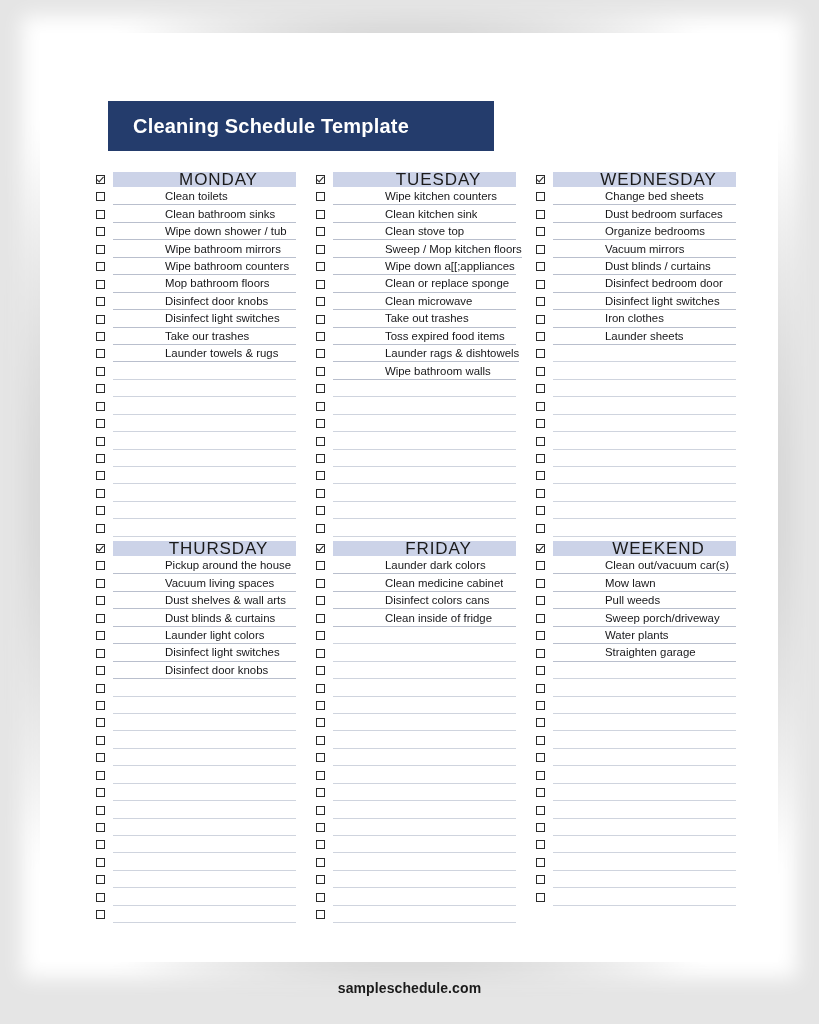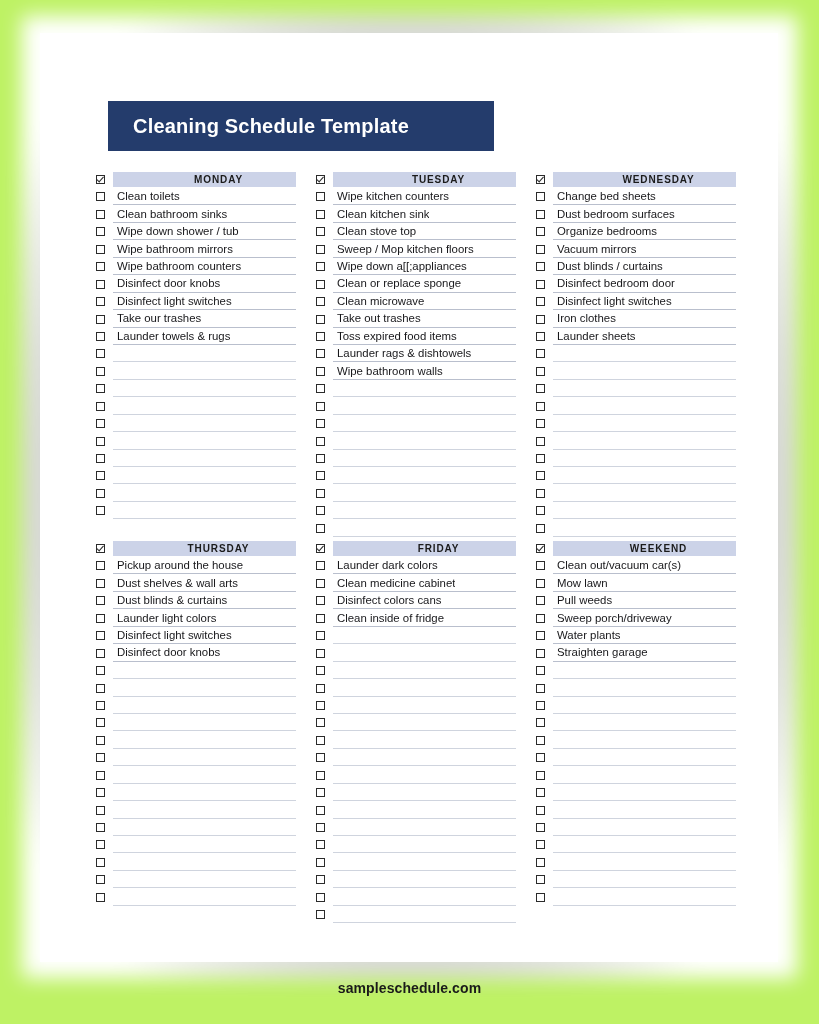--- a/index.html
+++ b/index.html
@@ -9,21 +9,21 @@
     height: 1024px;
     background: #ffffff;
     font-family: "Liberation Sans", sans-serif;
   }
 
   #screen {
     position: relative;
     width: 819px;
     height: 1024px;
     overflow: hidden;
-    background: #bef264;
+    background: #e5e5e5;
   }
 
   
   #backdrop {
     position: absolute;
     left: 22px;
     top: 16px;
     width: 775px;
     height: 962px;
     background: radial-gradient(ellipse at 50% 50%, #9a9a9a 0%, #b4b4b4 42%, #d8d8d8 68%, #ffffff 86%);
@@ -111,22 +111,22 @@
 
   
   .row.header .field {
     background: #ccd3e8;
     height: 15px;
     display: flex;
     align-items: center;
     justify-content: center;
   }
   .row.header .label {
-    font-size: 10px;
-    font-weight: bold;
+    font-size: 17px;
+    font-weight: normal;
     color: #1b1b1b;
     letter-spacing: 0.9px;
     line-height: 1;
     margin-left: 28px;
   }
 
   
   .row.item .field {
     border-bottom: 1px solid #b9bfcd;
     padding-left: 4px;
@@ -135,20 +135,21 @@
   }
   .row.item.blank .field {
     border-bottom: 1px solid #cfd4de;
   }
   .row.item .label {
     font-size: 11.4px;
     color: #17171a;
     line-height: 1;
     white-space: nowrap;
     overflow: hidden;
+    margin-left: 48px;
   }
 
   
   .footer {
     position: absolute;
     left: 0;
     top: 979px;
     width: 819px;
     text-align: center;
   }
@@ -206,20 +207,26 @@
           </div>
           <div class="row item">
             <div class="cb"></div>
             <div class="field">
               <span class="label">Wipe bathroom counters</span>
             </div>
           </div>
           <div class="row item">
             <div class="cb"></div>
             <div class="field">
+              <span class="label">Mop bathroom floors</span>
+            </div>
+          </div>
+          <div class="row item">
+            <div class="cb"></div>
+            <div class="field">
               <span class="label">Disinfect door knobs</span>
             </div>
           </div>
           <div class="row item">
             <div class="cb"></div>
             <div class="field">
               <span class="label">Disinfect light switches</span>
             </div>
           </div>
           <div class="row item">
@@ -502,20 +509,26 @@
           </div>
           <div class="row item">
             <div class="cb"></div>
             <div class="field">
               <span class="label">Pickup around the house</span>
             </div>
           </div>
           <div class="row item">
             <div class="cb"></div>
             <div class="field">
+              <span class="label">Vacuum living spaces</span>
+            </div>
+          </div>
+          <div class="row item">
+            <div class="cb"></div>
+            <div class="field">
               <span class="label">Dust shelves &amp; wall arts</span>
             </div>
           </div>
           <div class="row item">
             <div class="cb"></div>
             <div class="field">
               <span class="label">Dust blinds &amp; curtains</span>
             </div>
           </div>
           <div class="row item">

